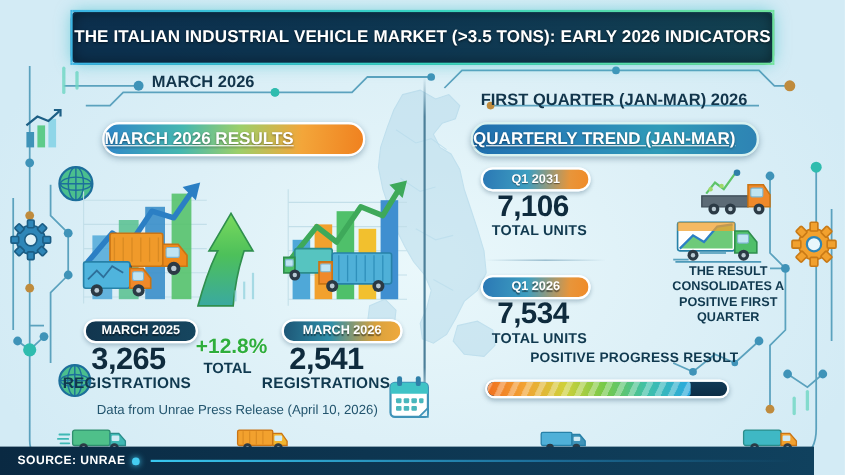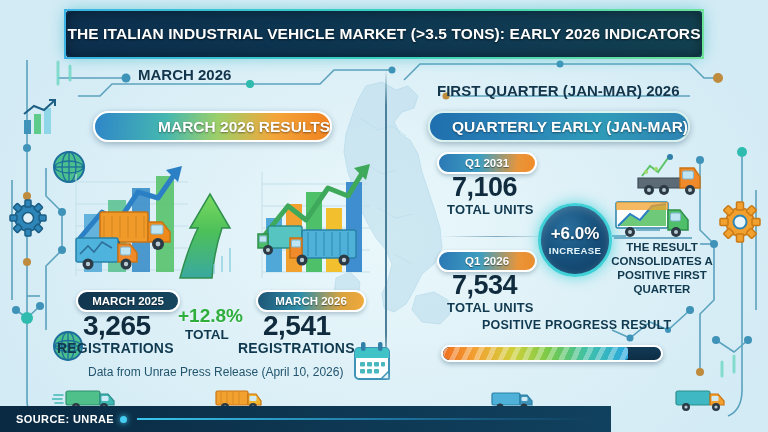--- a/index.html
+++ b/index.html
@@ -39,22 +39,22 @@
     text-shadow:0 1px 2px rgba(0,0,0,.6);white-space:nowrap;
   }
 
   
   .sec-head{position:absolute;font-weight:bold;font-size:15px;color:#12354b;white-space:nowrap;}
   #march-head{left:138px;top:66px;}
   #q1-head{left:437px;top:66px;margin-top:16px;}
 
   
   .pill{
-    position:absolute;border-radius:16px;display:flex;align-items:center;justify-content:flex-end;
-    font-weight:bold;color:#fff;text-shadow:0 1px 2px rgba(0,0,0,.45);
+    position:absolute;border-radius:16px;display:flex;align-items:center;justify-content:flex-start;
+    font-weight:bold;color:#fff;text-shadow:0 1px 2px rgba(0,0,0,.45);text-decoration:underline;
   }
   #results-pill{
     left:93px;top:111px;width:239px;height:31px;font-size:15.5px;
     background:linear-gradient(95deg,#2f86c9 0%,#45b7b0 30%,#9ccf6a 52%,#f3a63a 76%,#f0811f 100%);
     border:2px solid #ffffff;
     box-shadow:0 2px 6px rgba(20,60,90,.35);
   }
   #trend-pill{
     left:428px;top:111px;width:262px;height:31px;font-size:15.5px;
     background:linear-gradient(95deg,#1f6fae 0%,#2a84b8 35%,#2f9bb8 65%,#2e83b4 100%);
@@ -127,21 +127,21 @@
     background:
       repeating-linear-gradient(115deg, rgba(255,255,255,.32) 0 5px, rgba(255,255,255,0) 5px 11px),
       linear-gradient(to right,#f0701f 0%,#f2a233 18%,#cfd03a 38%,#74c94a 58%,#3fc0a8 78%,#2aa8e0 100%);
   }
 
   
   #caption{position:absolute;left:88px;top:365px;font-size:12px;color:#23556e;}
 
   
   #bottom-bar{
-    position:absolute;left:0;bottom:0;width:611px;height:26px;
+    position:absolute;left:0;bottom:0;width:740px;height:26px;
     background:linear-gradient(95deg,#0a2942 0%,#0d3550 45%,#10415e 100%);
     display:flex;align-items:center;
   }
   #source-txt{color:#fff;font-weight:bold;font-size:11px;letter-spacing:.4px;margin-left:16px;}
   #source-line{flex:1;height:2px;margin-left:10px;margin-right:18px;
     background:linear-gradient(to right,#39c7ef,#1d6f9b 60%,rgba(29,111,155,0));}
   #source-dot{width:7px;height:7px;border-radius:50%;background:#45cdf2;margin-left:6px;
     box-shadow:0 0 6px #45cdf2;}
 </style>
 </head>
@@ -309,21 +309,21 @@
     <span class="txt">THE ITALIAN INDUSTRIAL VEHICLE MARKET (&gt;3.5 TONS): EARLY 2026 INDICATORS</span>
   </div>
 
   <div class="sec-head" id="march-head">MARCH 2026</div>
   <div class="sec-head" id="q1-head">FIRST QUARTER (JAN-MAR) 2026</div>
 
   <div class="pill" id="results-pill">
     <span>MARCH 2026 RESULTS</span>
   </div>
   <div class="pill" id="trend-pill">
-    <span>QUARTERLY EARLY (JAN-MAR)</span>
+    <span>QUARTERLY TREND (JAN-MAR)</span>
   </div>
 
   <svg class="illus" style="left:62px;top:152px;" width="180" height="135">
 
     <g stroke="#c3dfe9" stroke-width="1">
       <path d="M14 118 H126"></path>
         <path d="M14 96 H126"></path>
         <path d="M14 74 H126"></path>
         <path d="M14 52 H126"></path>
       <path d="M14 30 H126"></path>
@@ -470,24 +470,20 @@
   <div class="sublbl" id="l-q1-25">TOTAL UNITS</div>
 
   <div class="hr-thin" style="left:441px;top:236px;width:110px;"></div>
 
   <div class="badge" id="b-q1-26">
     <span>Q1 2026</span>
   </div>
   <div class="bignum" id="n-q1-26">7,534</div>
   <div class="sublbl" id="l-q1-26">TOTAL UNITS</div>
 
-  <div id="inc-circle">
-    <div id="inc-pct">+6.0%</div>
-    <div id="inc-lbl">INCREASE</div>
-  </div>
 
   <svg class="illus" style="left:634px;top:152px;" width="76" height="48">
     <g>
       <path d="M4 26 h42 v10 H4 Z" fill="#5c6b76" stroke="#3b4a55" stroke-width="1.2"></path>
       <path d="M46 16 h14 l6 9 v11 H46 Z" fill="#f0892a" stroke="#c97414" stroke-width="1.4"></path>
       <rect x="48.5" y="19" width="11" height="8" rx="1.5" fill="#bfe4f2" stroke="#7fb6cf"></rect>
       <circle cx="15" cy="38" r="5" fill="#2b3a45"></circle>
         <circle cx="15" cy="38" r="2" fill="#b9c9d2"></circle>
       <circle cx="30" cy="38" r="5" fill="#2b3a45"></circle>
         <circle cx="30" cy="38" r="2" fill="#b9c9d2"></circle>

